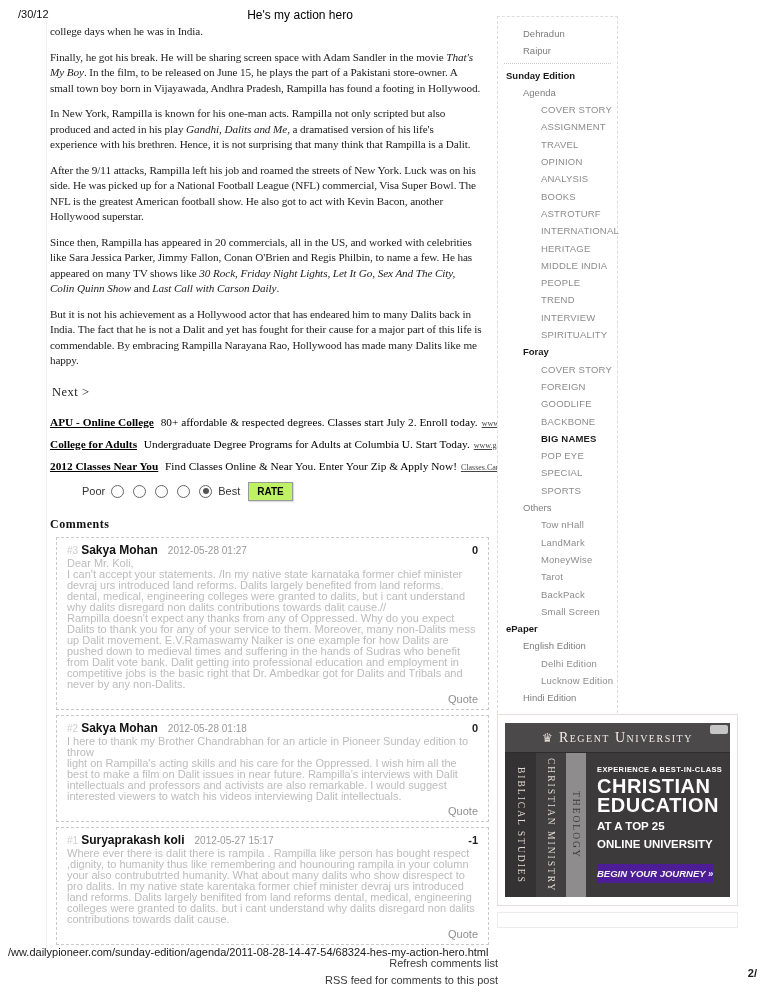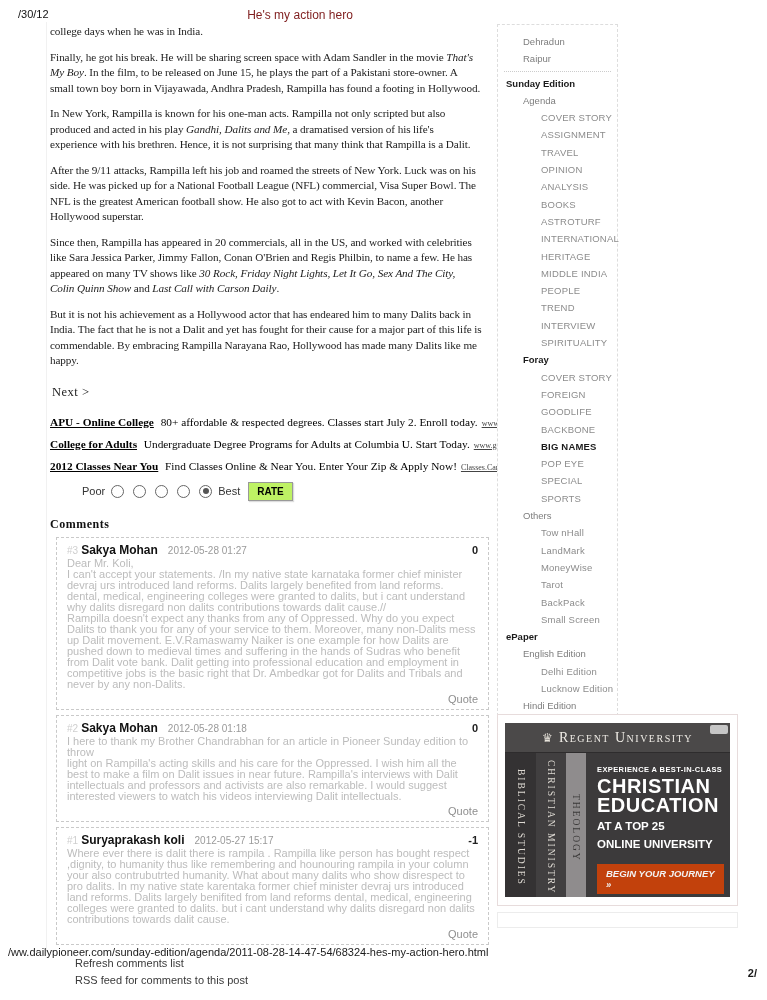--- a/index.html
+++ b/index.html
@@ -1,20 +1,20 @@
 <!DOCTYPE html>
 <html><head>
 <meta charset="utf-8">
 <style>
   html,body{margin:0;padding:0;}
   body{width:767px;height:1000px;position:relative;background:#fff;overflow:hidden;
        font-family:"Liberation Sans",sans-serif;color:#111;}
 
   .hdr-date{position:absolute;top:8px;left:18px;font-size:11px;color:#111;}
-  .hdr-title{position:absolute;top:8px;left:160px;width:280px;text-align:center;font-size:12px;color:#7f1d1d;}
+  .hdr-title{position:absolute;top:8px;left:160px;width:280px;text-align:center;font-size:12px;color:#000000;}
 
   .left-rule{position:absolute;left:46px;top:22px;height:930px;border-left:1px solid #f1f1f1;}
 
   .main{position:absolute;top:24px;left:50px;width:448px;}
   .article p{margin:0 16px 10px 0;font-family:"Liberation Serif",serif;font-size:11.2px;
              line-height:15.5px;letter-spacing:-0.1px;color:#1c1c1c;}
   .next-link{display:inline-block;font-family:"Liberation Serif",serif;font-size:12.5px;
              color:#222;margin:6px 0 16px 2px;letter-spacing:0.5px;}
   .ad-row{font-family:"Liberation Serif",serif;font-size:11.3px;margin-bottom:10px;
           white-space:nowrap;color:#000;}
@@ -36,25 +36,25 @@
          letter-spacing:0.5px;margin:16px 0 5px 0;}
   .comment{border:1px dashed #c9c9c9;margin:0 0 5px 6px;padding:5px 10px 4px 10px;width:411px;}
   .comment-header{display:flex;align-items:baseline;}
   .c-marker{color:#cfcfcf;font-size:10px;margin-right:3px;}
   .c-author{font-weight:bold;font-size:12px;color:#111;margin-right:10px;}
   .c-date{font-size:10px;color:#9a9a9a;}
   .c-score{margin-left:auto;font-weight:bold;font-size:11px;color:#222;}
   .c-body{font-size:11px;line-height:11px;color:#bcbcbc;white-space:pre-line;margin-top:1px;}
   .c-quote{text-align:right;font-size:11px;color:#8f8f8f;margin-top:3px;cursor:pointer;}
   .c-links{margin:10px 0 0 25px;font-size:11px;color:#3a3a3a;line-height:17px;}
-  .c-links div{cursor:pointer;}
+  .c-links div{cursor:pointer;text-align:right;}
   .add-heading{font-family:"Liberation Serif",serif;font-weight:bold;font-size:12px;margin-top:14px;
          border-bottom:1px solid #888;padding-bottom:5px;width:448px;}
 
-  .sidebar{position:absolute;left:497px;top:24px;width:121px;border:1px dashed #ddd;
+  .sidebar{position:absolute;left:497px;top:16px;width:121px;border:1px dashed #ddd;
          padding:8px 0 10px 0;background:#fff;box-sizing:border-box;}
   .sb-item{font-size:9.5px;line-height:17.3px;color:#7d7d7d;white-space:nowrap;cursor:pointer;}
   .sb-item.lvl0{padding-left:8px;}
   .sb-item.lvl1{padding-left:25px;}
   .sb-item.lvl2{padding-left:43px;color:#8c8c8c;letter-spacing:0.2px;}
   .sb-item.bold{font-weight:bold;color:#1b1b1b;}
   .sb-div{border-top:1px dotted #ccc;margin:3px 6px;}
 
   .ad-outer{position:absolute;left:497px;top:714px;width:241px;height:192px;border:1px solid #e7dcdc;
          display:flex;align-items:center;justify-content:center;background:#fff;box-sizing:border-box;}
@@ -73,21 +73,21 @@
          letter-spacing:2px;font-size:9.5px;display:flex;align-items:center;justify-content:center;
          text-transform:uppercase;}
   .spine:nth-child(1){width:31px;background:#343233;}
   .spine:nth-child(2){width:30px;background:#413f40;}
   .spine:nth-child(3){width:20px;background:#8f8c8d;color:#3a3838;}
   .regent-text{flex:1;padding:12px 6px 8px 11px;color:#fff;}
   .rt-line1{font-size:7.5px;font-weight:bold;letter-spacing:0.4px;margin-bottom:3px;}
   .rt-big{font-size:20px;font-weight:bold;line-height:19px;letter-spacing:0.5px;}
   .rt-mid{font-size:11.5px;font-weight:bold;line-height:13px;margin-top:5px;}
   .rt-cta{margin-top:13px;font-style:italic;font-weight:bold;font-size:9.5px;color:#f2f2f2;
-         background:#c2410c;padding:4px 9px;width:fit-content;cursor:pointer;}
+         background:#4c1d95;padding:4px 0;width:fit-content;cursor:pointer;}
 
   .empty-slot{position:absolute;left:497px;top:912px;width:241px;height:16px;border:1px solid #ececec;
          box-sizing:border-box;}
   .footer-url{position:absolute;left:8px;top:946px;font-size:11px;color:#1a1a1a;}
   .footer-page{position:absolute;right:10px;top:967px;font-size:11px;font-weight:bold;color:#1a1a1a;}
 </style>
 </head>
 <body>
 
 <div class="hdr-date">/30/12</div>

